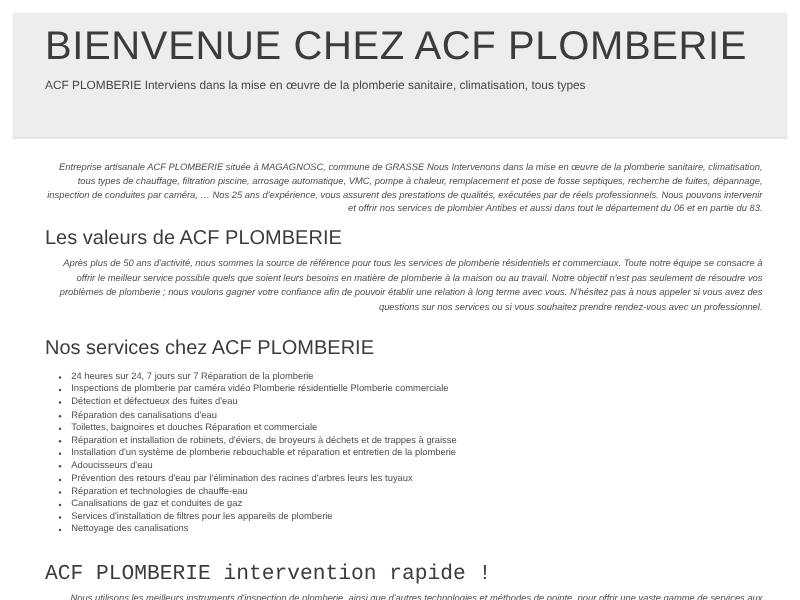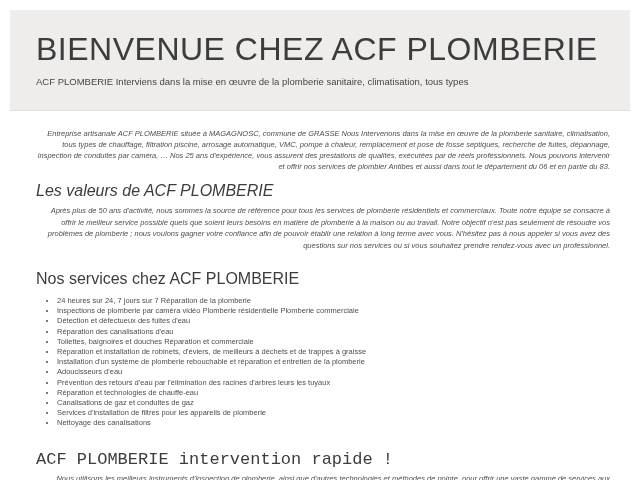--- a/index.html
+++ b/index.html
@@ -20,21 +20,21 @@
     height: 480px;
     background: #ffffff;
     position: relative;
   }
   .header-band {
     margin: 10px 10px 0 10px;
     height: 101px;
     background: #eeedec;
     border-bottom: 1px solid #e2e1df;
     box-sizing: border-box;
-    padding: 21px 0 0 26px;
+    padding: 8px 0 0 26px;
   }
   .page-title {
     margin: 0;
     font-size: 32px;
     line-height: 36px;
     font-weight: 400;
     color: #3c3c3c;
     letter-spacing: 0.5px;
     white-space: nowrap;
   }
@@ -61,21 +61,20 @@
   }
   h2 {
     margin: 0;
     font-weight: 400;
     color: #3c3c3c;
   }
   .h2-values {
     margin-top: 9px;
     font-size: 16px;
     line-height: 20px;
-    font-style: italic;
   }
   .values-text {
     margin-top: 4px;
     line-height: 11.5px;
   }
   .h2-services {
     margin-top: 18px;
     font-size: 16px;
     line-height: 20px;
   }
@@ -123,21 +122,21 @@
     <p class="body-text values-text">Après plus de 50 ans d'activité, nous sommes la source de référence pour tous les services de plomberie résidentiels et commerciaux. Toute notre équipe se consacre à offrir le meilleur service possible quels que soient leurs besoins en matière de plomberie à la maison ou au travail. Notre objectif n'est pas seulement de résoudre vos problèmes de plomberie ; nous voulons gagner votre confiance afin de pouvoir établir une relation à long terme avec vous. N'hésitez pas à nous appeler si vous avez des questions sur nos services ou si vous souhaitez prendre rendez-vous avec un professionnel.</p>
 
     <h2 class="h2-services">Nos services chez ACF PLOMBERIE</h2>
 
     <ul class="services-list">
       <li>24 heures sur 24, 7 jours sur 7 Réparation de la plomberie</li>
       <li>Inspections de plomberie par caméra vidéo Plomberie résidentielle Plomberie commerciale</li>
       <li>Détection et défectueux des fuites d'eau</li>
       <li>Réparation des canalisations d'eau</li>
       <li>Toilettes, baignoires et douches Réparation et commerciale</li>
-      <li>Réparation et installation de robinets, d'éviers, de meilleurs à déchets et de trappes à graisse</li>
+      <li>Réparation et installation de robinets, d'éviers, de broyeurs à déchets et de trappes à graisse</li>
       <li>Installation d'un système de plomberie rebouchable et réparation et entretien de la plomberie</li>
       <li>Adoucisseurs d'eau</li>
       <li>Prévention des retours d'eau par l'élimination des racines d'arbres leurs les tuyaux</li>
       <li>Réparation et technologies de chauffe-eau</li>
       <li>Canalisations de gaz et conduites de gaz</li>
       <li>Services d'installation de filtres pour les appareils de plomberie</li>
       <li>Nettoyage des canalisations</li>
     </ul>
 
     <h2 class="h2-rapid">ACF PLOMBERIE intervention rapide !</h2>

